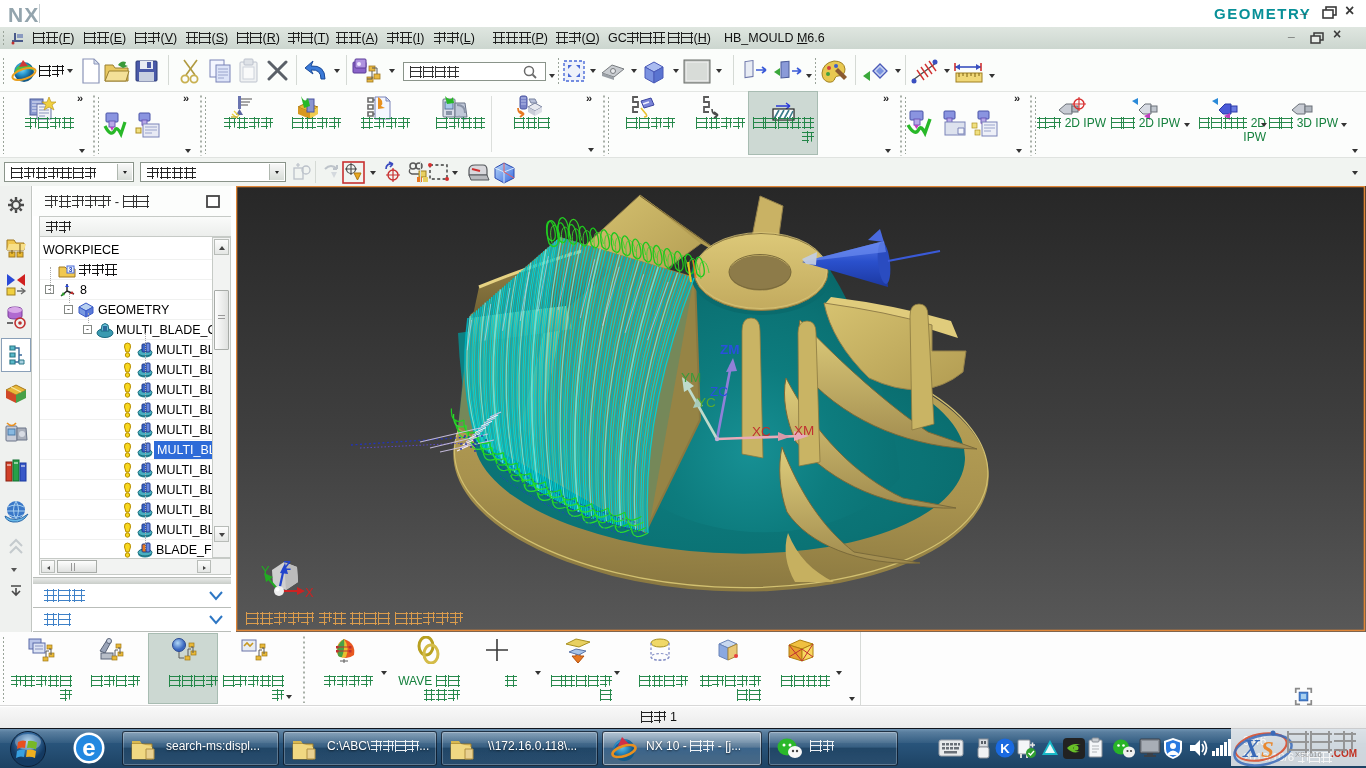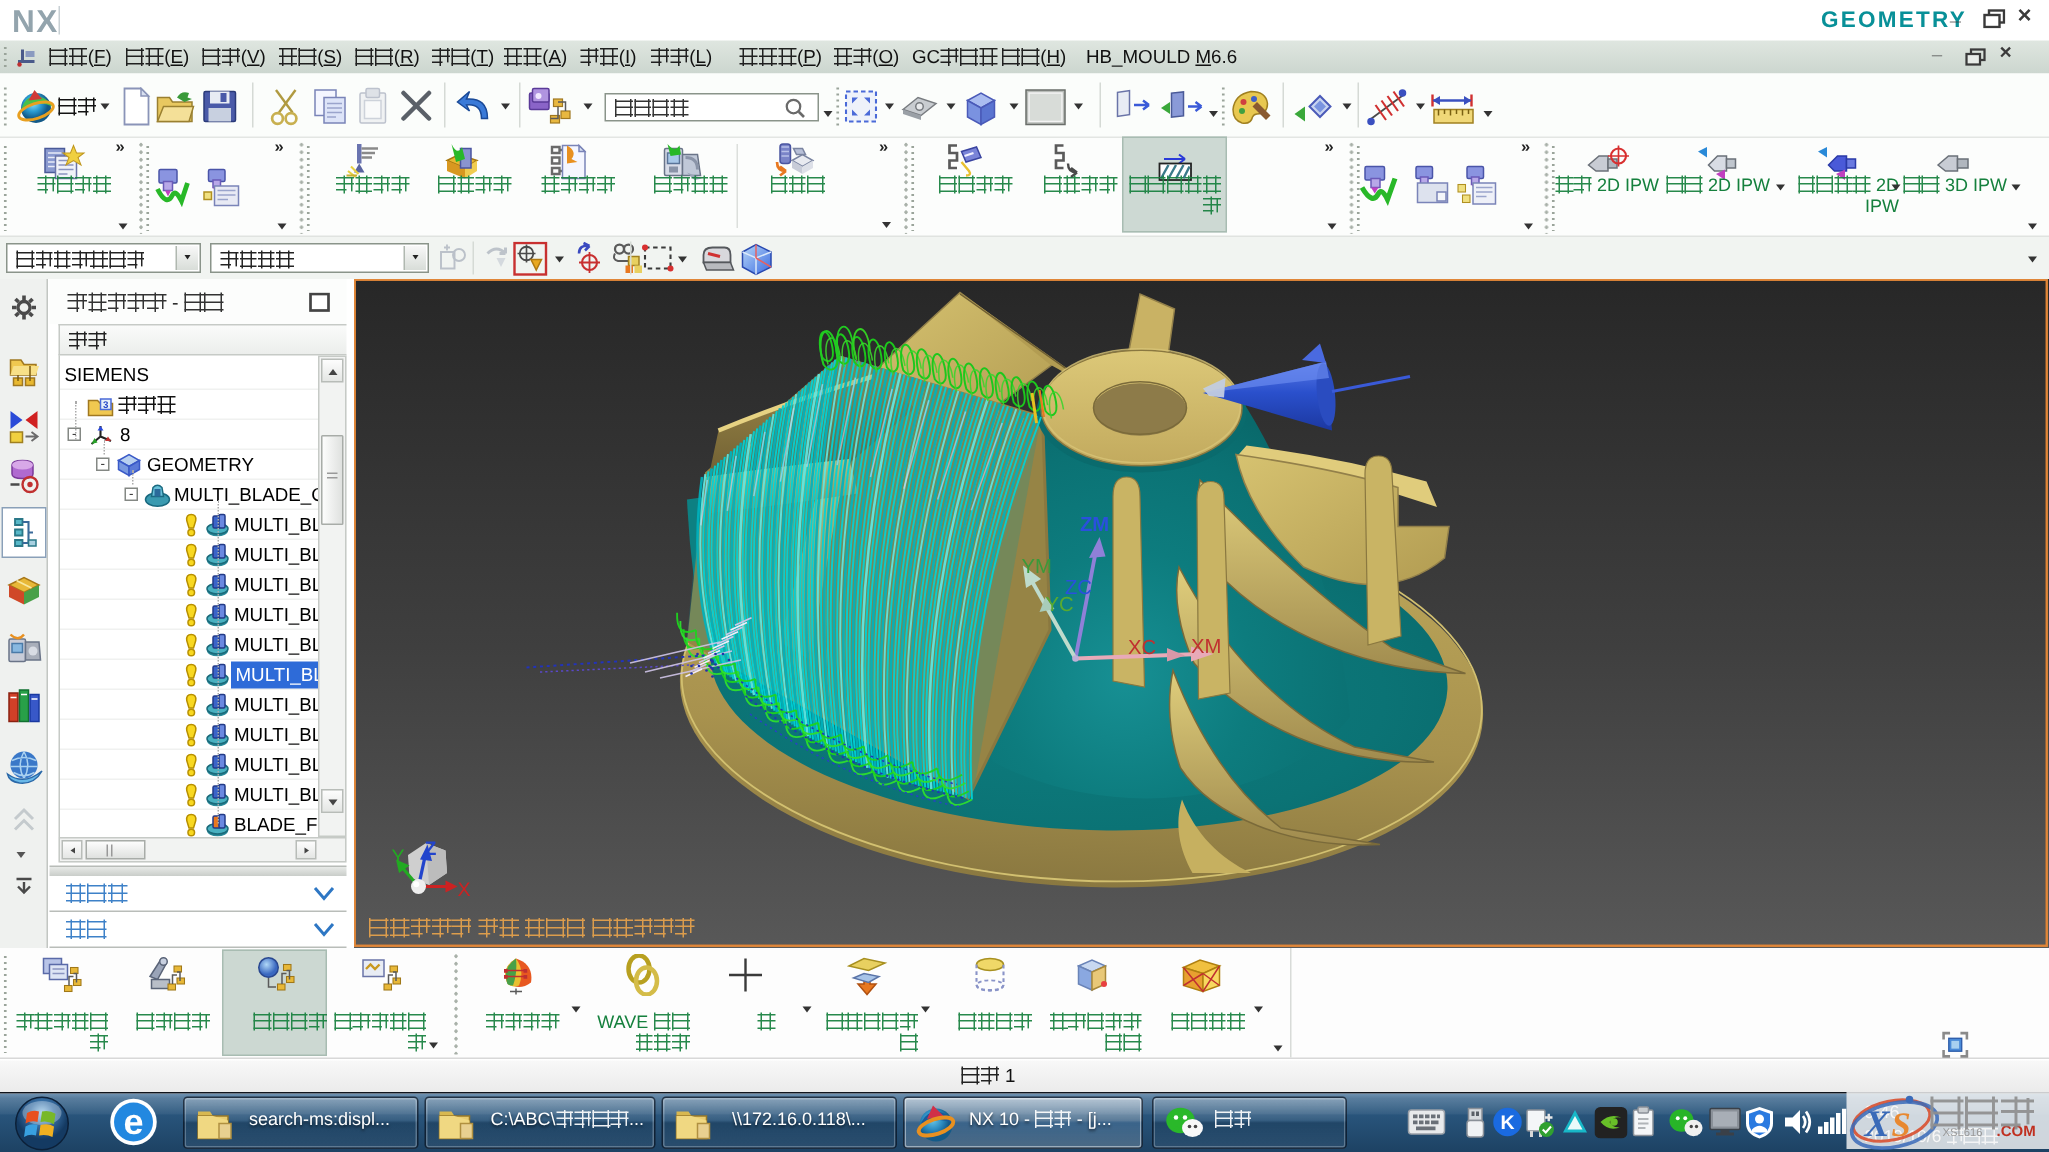--- a/index.html
+++ b/index.html
@@ -614,21 +614,21 @@
         <div class="abs" style="left:0;top:122px;width:173px;height:1px;background:#f0f1f0"></div>
         <div class="abs" style="left:0;top:142px;width:173px;height:1px;background:#f0f1f0"></div>
         <div class="abs" style="left:0;top:162px;width:173px;height:1px;background:#f0f1f0"></div>
         <div class="abs" style="left:0;top:182px;width:173px;height:1px;background:#f0f1f0"></div>
         <div class="abs" style="left:0;top:202px;width:173px;height:1px;background:#f0f1f0"></div>
         <div class="abs" style="left:0;top:222px;width:173px;height:1px;background:#f0f1f0"></div>
         <div class="abs" style="left:0;top:242px;width:173px;height:1px;background:#f0f1f0"></div>
         <div class="abs" style="left:0;top:262px;width:173px;height:1px;background:#f0f1f0"></div>
         <div class="abs" style="left:0;top:282px;width:173px;height:1px;background:#f0f1f0"></div>
         <div class="abs" style="left:0;top:302px;width:173px;height:1px;background:#f0f1f0"></div>
-        <div class="abs" style="left:3px;top:6px;font-size:12.5px;white-space:nowrap">SIEMENS</div>
+        <div class="abs" style="left:3px;top:6px;font-size:12.5px;white-space:nowrap">WORKPIECE</div>
         <svg class="abs" style="left:18px;top:27px" width="18" height="14">
           <path d="M1 3 L7 3 L9 5 L17 5 L17 13 L1 13 Z" fill="#f0c850" stroke="#a07820"></path>
           <rect x="9" y="2" width="7" height="7" fill="#e8f0f8" stroke="#4a6ad8"></rect>
           <text x="12.5" y="8" text-anchor="middle" font-size="6.5" fill="#2a4ac8" font-weight="bold">3</text>
         </svg>
         <div class="abs" style="left:39px;top:26px;font-size:12.5px;white-space:nowrap"><span class="cjk"><span class="hz hz1"></span><span class="hz hz1"></span><span class="hz hz0"></span></span></div>
         <div class="abs" style="left:5px;top:48px;width:9px;height:9px;border:1px solid #848884;background:#fff;font-size:9px;line-height:7px;text-align:center;color:#333">-</div>
         <svg class="abs" style="left:18px;top:45px" width="19" height="17">
           <path d="M9 9 L9 2 M9 9 L16 12 M9 9 L3 14" stroke="#222" stroke-width="1.4"></path>
           <path d="M9 2 L7 5 L11 5Z" fill="#2a4ae0"></path>

